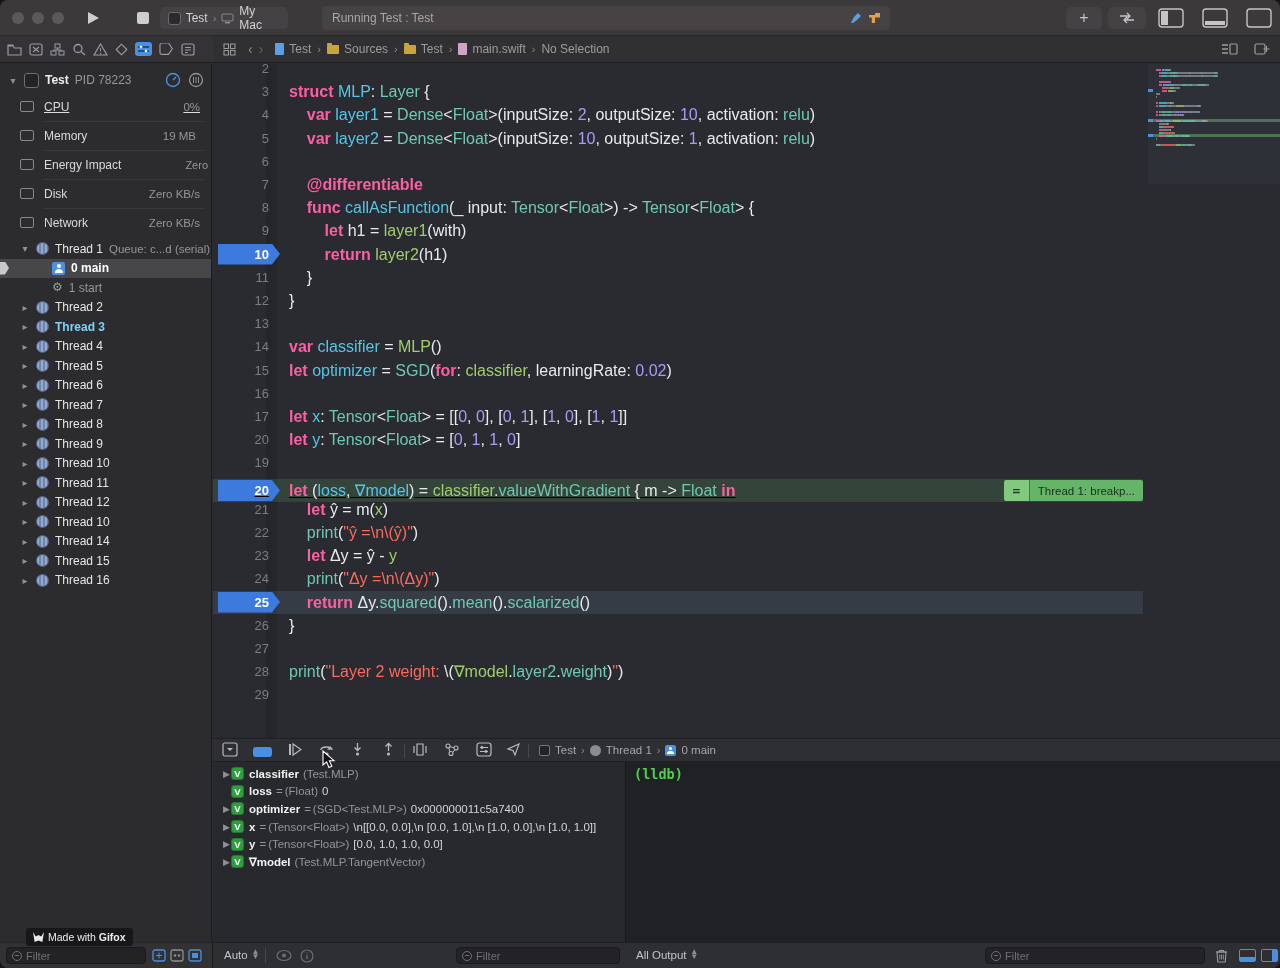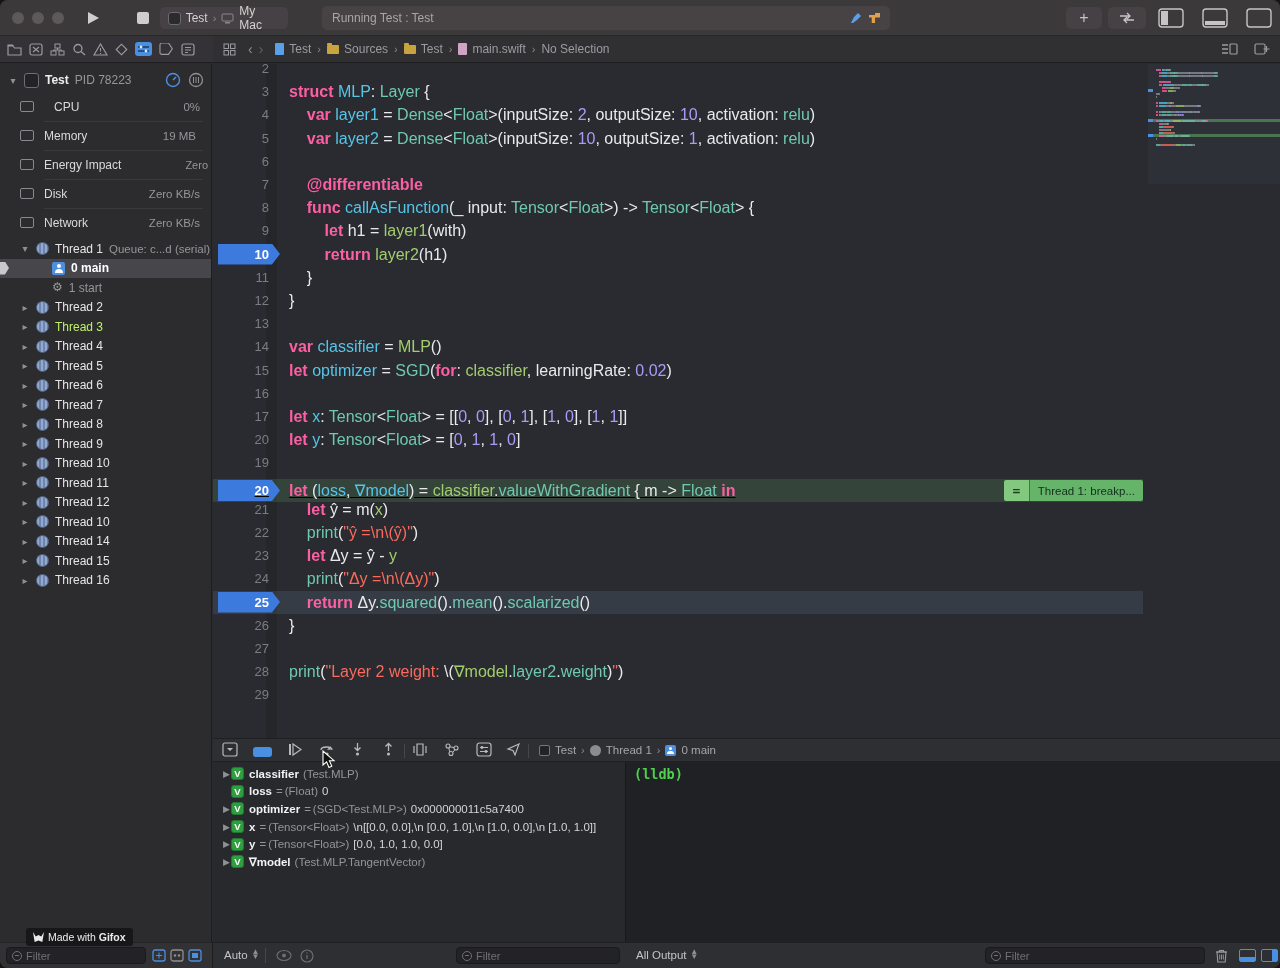--- a/index.html
+++ b/index.html
@@ -286,21 +286,21 @@
           </span>
         <span class="ic">
             <svg width="16" height="16" viewBox="0 0 16 16">
               <circle cx="8" cy="8" r="6.5" fill="none" stroke="#8f8f94" stroke-width="1.3"></circle>
               <path d="M5.5 5v6M8 5v6M10.5 5v6" stroke="#8f8f94"></path>
             </svg>
           </span>
       </span>
     </div>
     <div id="gauges">
-        <div class="nrow" style="top: 28px; height: 29px; padding-left: 20px; gap: 20px;">
+        <div class="nrow" style="top: 28px; height: 29px; padding-left: 20px; gap: 10px; text-decoration: underline;">
           <span class="gicon"></span>
           <span style="color: rgb(217, 217, 219);">CPU</span>
           <span style="margin-left: auto; color: rgb(150, 150, 155); padding-right: 12px; font-size: 11.5px;">0%</span>
         </div>
         <div class="nrow" style="top: 57px; height: 29px; padding-left: 20px; gap: 10px;">
           <span class="gicon"></span>
           <span style="color: rgb(217, 217, 219);">Memory</span>
           <span style="margin-left: auto; color: rgb(150, 150, 155); padding-right: 16px; font-size: 11.5px;">19 MB</span>
         </div>
         <div class="gauge-sep" style="top: 57px;"></div>
@@ -340,21 +340,21 @@
           <span style="color: rgb(150, 150, 155);">1 start</span>
         </div>
         <div class="nrow" style="top: 233.5px; height: 19.5px; padding-left: 20px; gap: 6px;">
           <span class="tri">▸</span>
           <span class="thread-circle"></span>
           <span style="color: rgb(230, 230, 232);">Thread 2</span>
         </div>
         <div class="nrow" style="top: 253px; height: 19.5px; padding-left: 20px; gap: 6px;">
           <span class="tri">▸</span>
           <span class="thread-circle"></span>
-          <span style="color: #bef264;">Thread 3</span>
+          <span style="color: #7dd3fc; font-weight: bold;">Thread 3</span>
         </div>
         <div class="nrow" style="top: 272.5px; height: 19.5px; padding-left: 20px; gap: 6px;">
           <span class="tri">▸</span>
           <span class="thread-circle"></span>
           <span style="color: rgb(230, 230, 232);">Thread 4</span>
         </div>
         <div class="nrow" style="top: 292px; height: 19.5px; padding-left: 20px; gap: 6px;">
           <span class="tri">▸</span>
           <span class="thread-circle"></span>
           <span style="color: rgb(230, 230, 232);">Thread 5</span>

